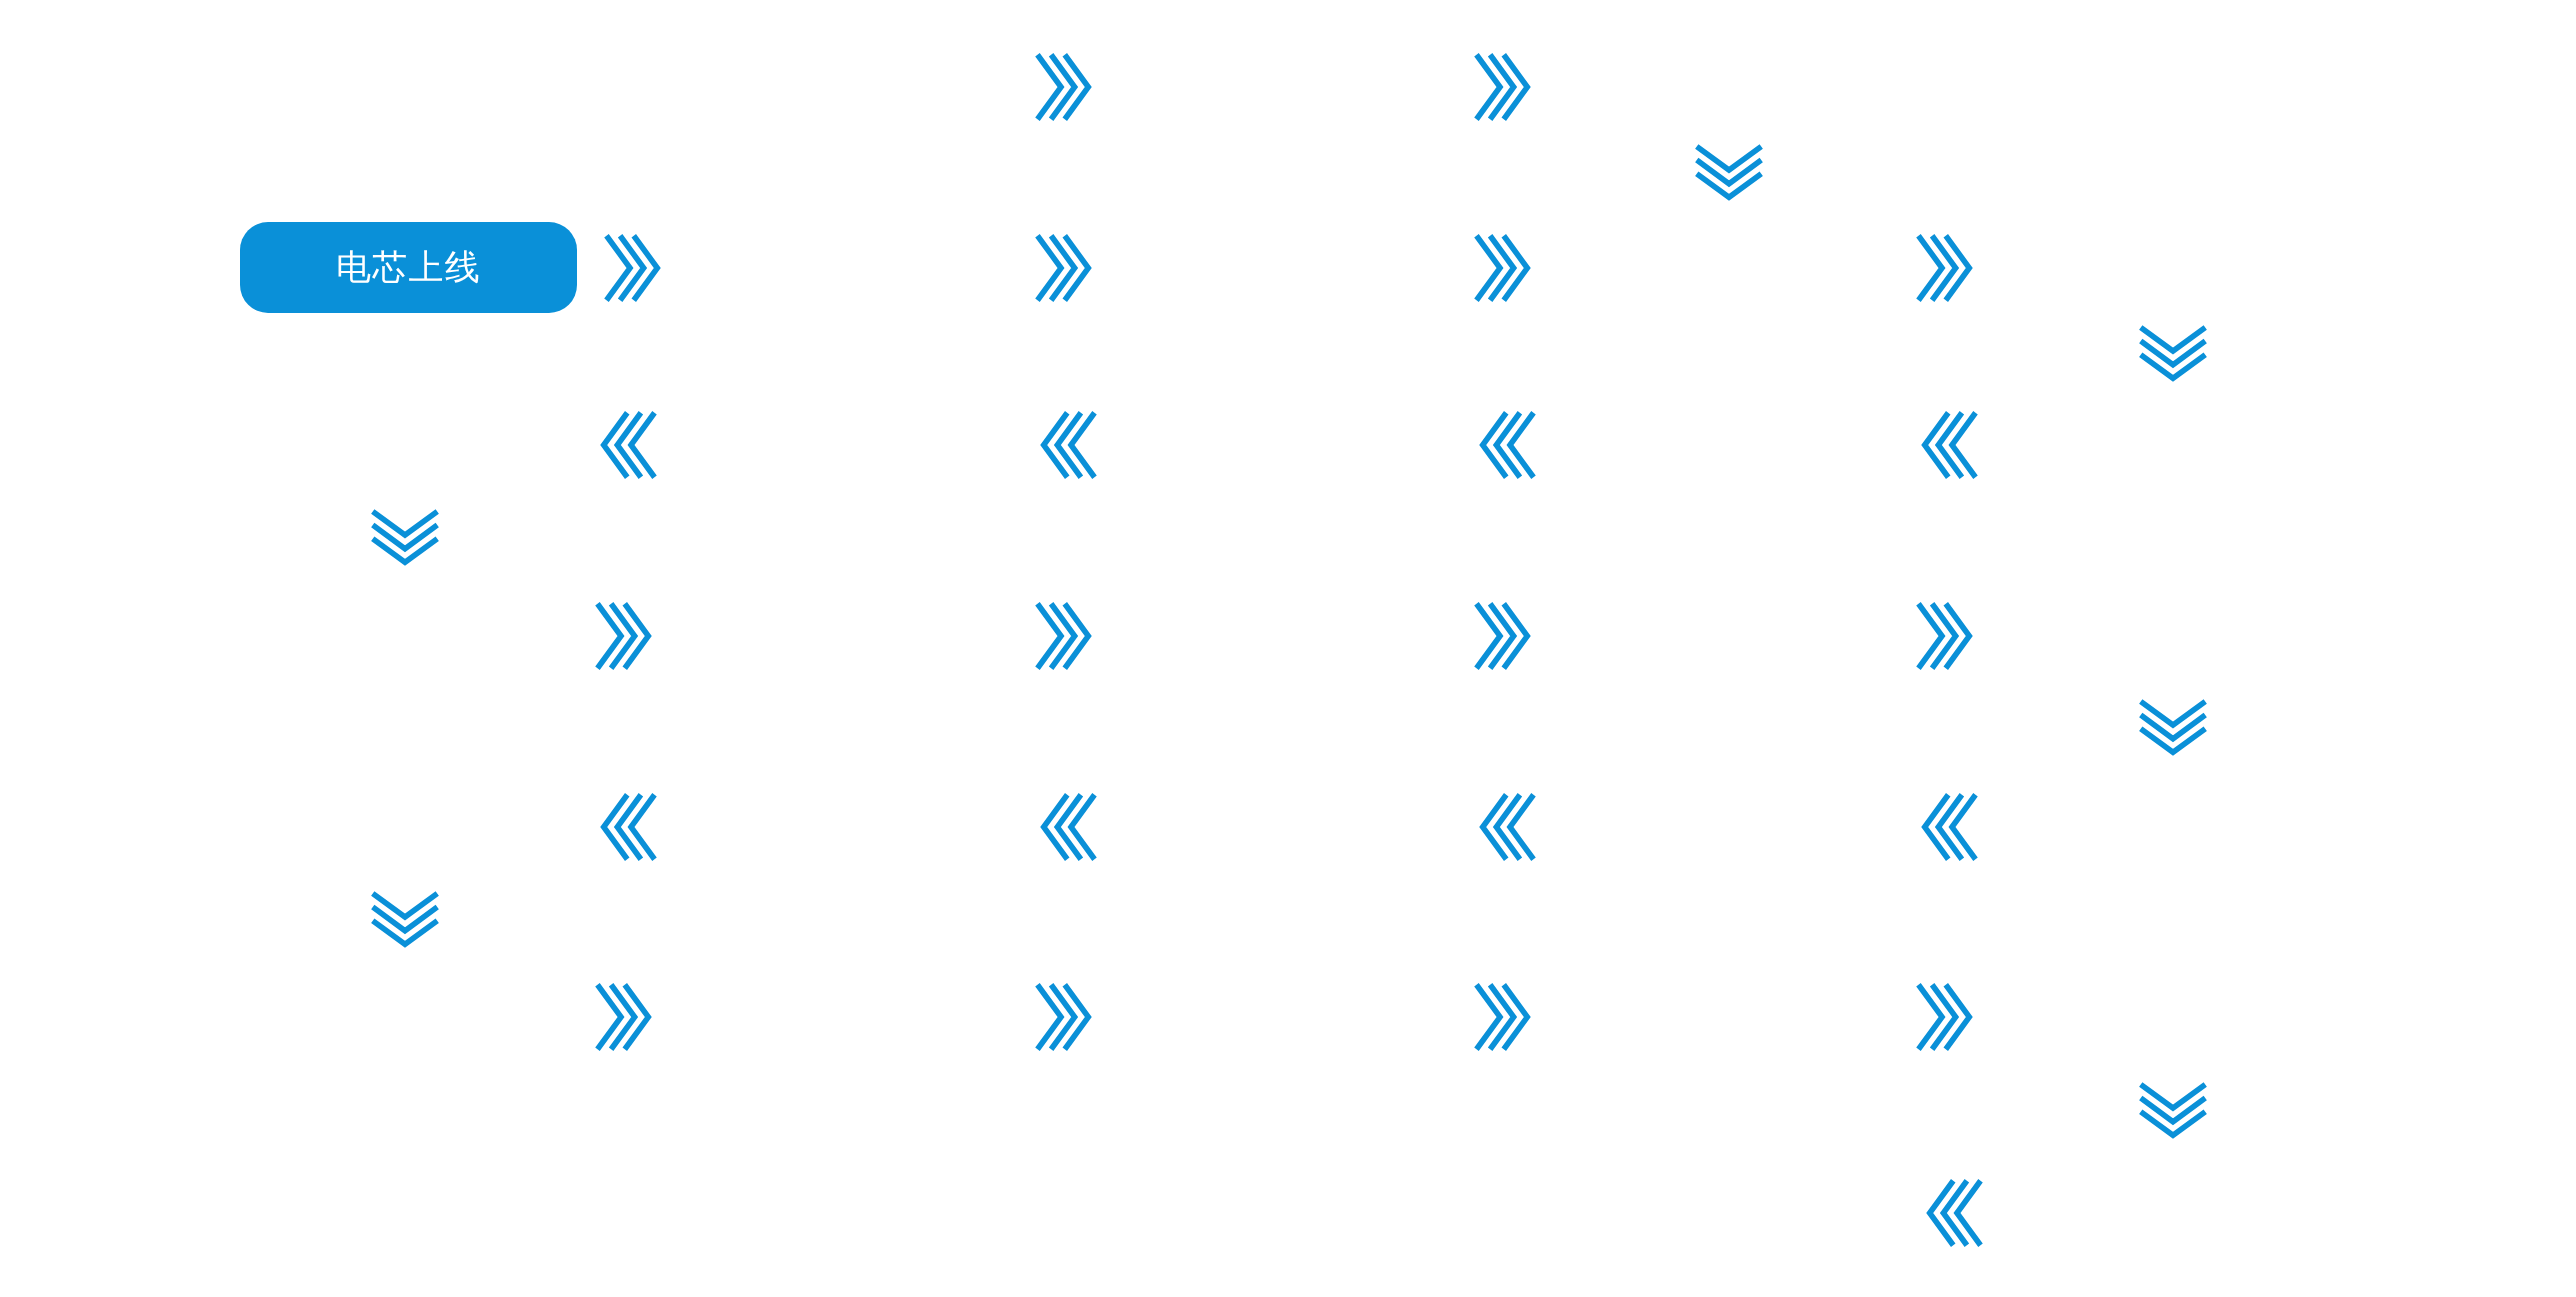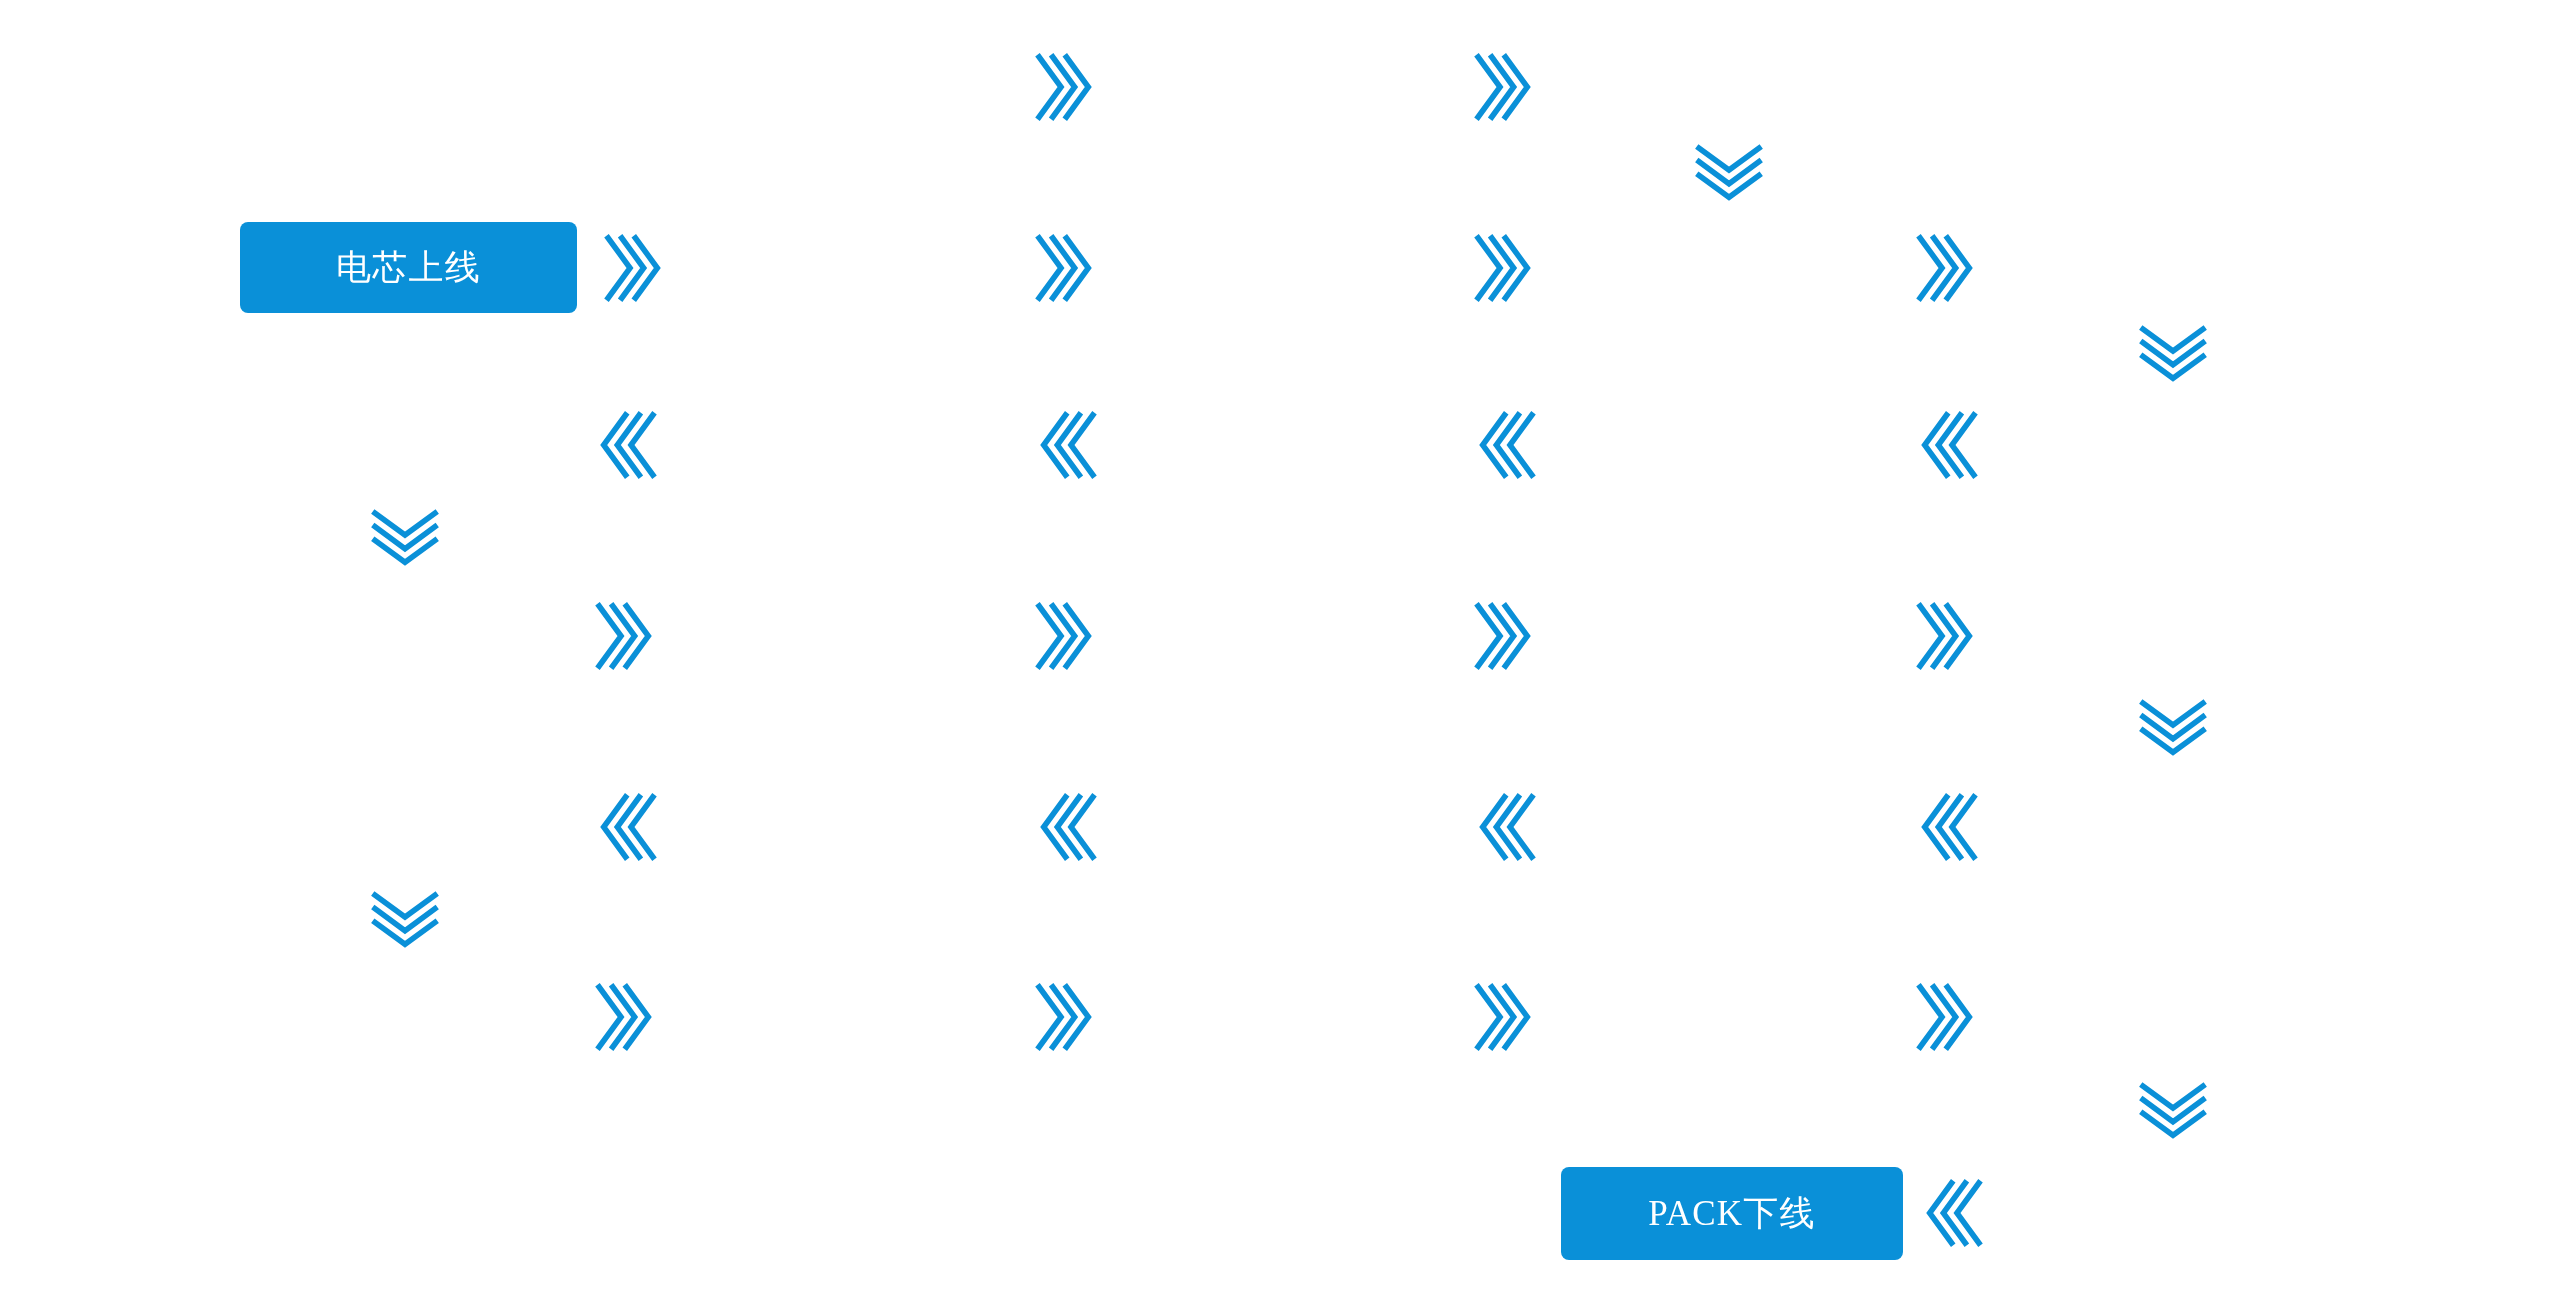--- a/index.html
+++ b/index.html
@@ -17,25 +17,24 @@
   }
   .node {
     position: absolute;
     display: flex;
     align-items: center;
     justify-content: center;
     background: var(--accent, #0A90D8);
     color: var(--node-text, #ffffff);
     font-size: 35px;
     letter-spacing: 1.2px;
-    border-radius: 8px;
+    border-radius: 28px;
     box-sizing: border-box;
     cursor: pointer;
     user-select: none;
-    font-family: Liberation Serif, serif;
   }
   .node.start {
     left: 240px;
     top: 222px;
     width: 337px;
     height: 91px;
   }
   .node.end {
     left: 1561px;
     top: 1167px;
@@ -57,21 +56,20 @@
     height: 100%;
     overflow: visible;
   }
 </style>
 </head>
 <body>
 
 <div class="canvas" style="--accent: #0A90D8; --node-text: #FFFFFF; --bg: #FFFFFF;">
   <div class="node start">电芯上线</div>
 
-  <div class="node end">PACK下线</div>
 
   <div id="arrows-layer">
       <span class="arrow right" style="left: 1066px; top: 87px;">
     <svg viewBox="0 0 100 112" aria-hidden="true">
       <path d="M4 4 L42 56 L4 108" fill="none" stroke="currentColor" stroke-width="9"></path>
       <path d="M26 4 L64 56 L26 108" fill="none" stroke="currentColor" stroke-width="9"></path>
       <path d="M48 4 L86 56 L48 108" fill="none" stroke="currentColor" stroke-width="9"></path>
     </svg>
   </span>
       <span class="arrow right" style="left: 1505px; top: 87px;">

